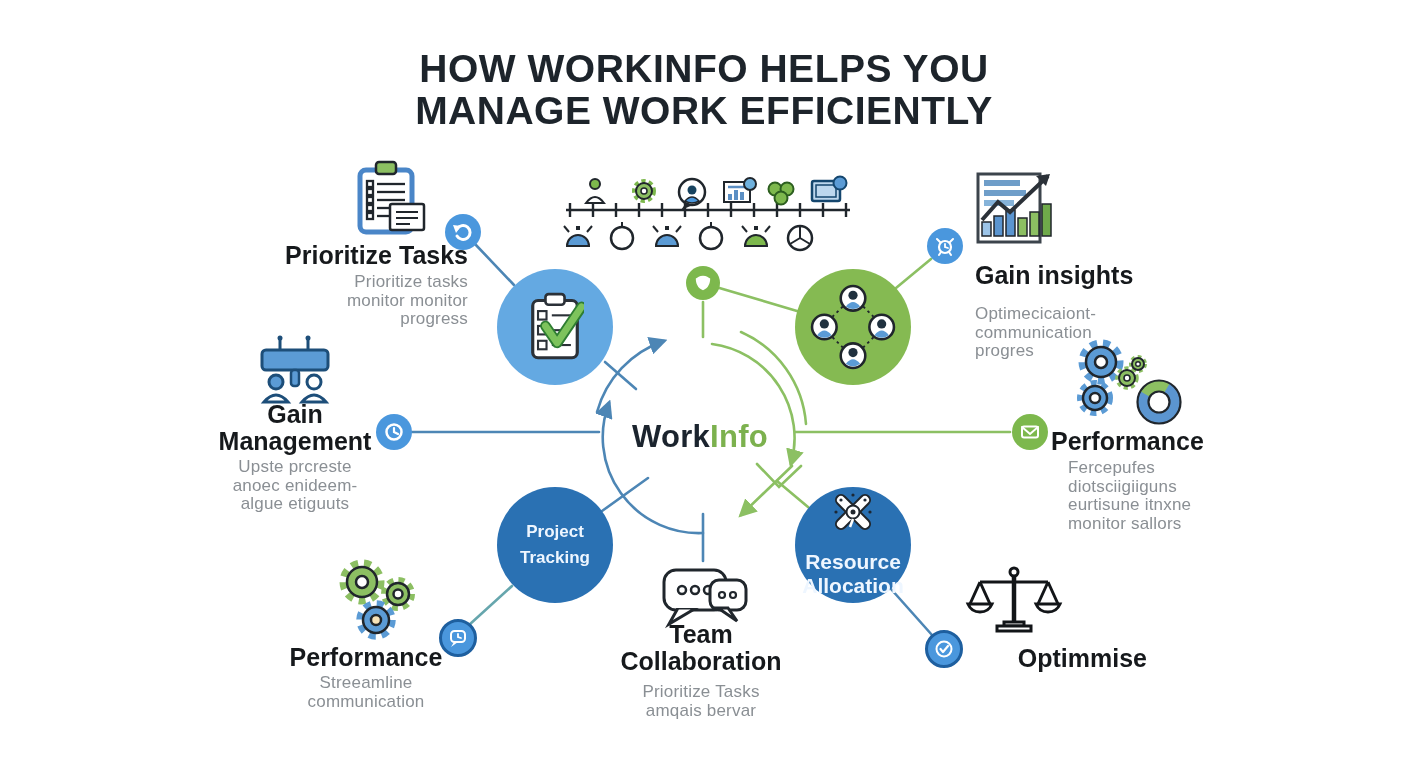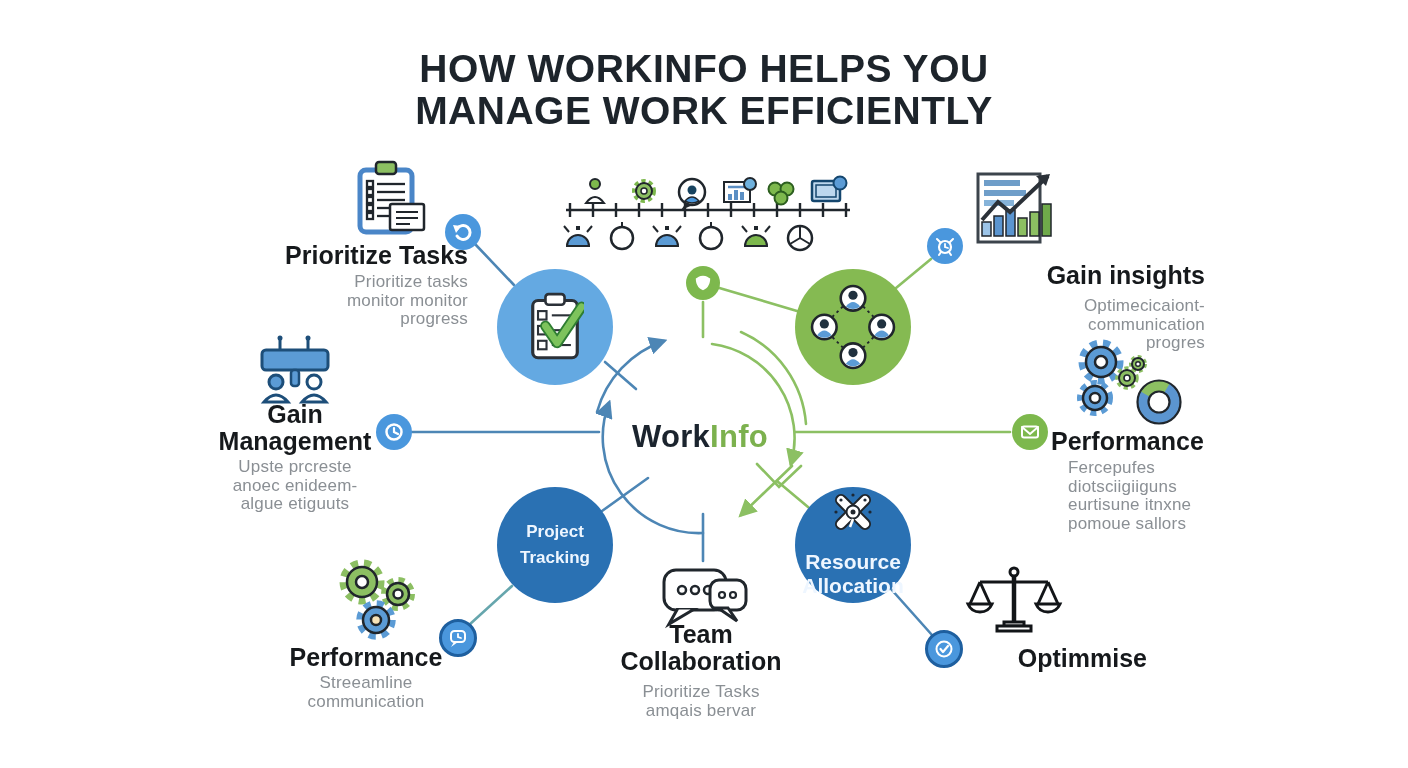--- a/index.html
+++ b/index.html
@@ -412,36 +412,36 @@
     <div class="h">
       <div>Team</div>
       <div>Collaboration</div>
     </div>
     <div class="sub" style="margin-top:8px">
       <div>Prioritize Tasks</div>
       <div>amqais bervar</div>
     </div>
   </div>
 
-  <div class="txt" style="left:975px;top:262px;width:230px;text-align:right">
+  <div class="txt" style="left:975px;top:262px;width:230px;text-align:left">
     <div class="h">Gain insights</div>
-    <div class="sub" style="margin-top:8px">
+    <div class="sub" style="margin-top:16px">
       <div>Optimecicaiont-</div>
       <div>communication</div>
       <div>progres</div>
     </div>
   </div>
 
   <div class="txt" style="left:1051px;top:428px;width:230px;text-align:left">
     <div class="h">Performance</div>
     <div class="sub" style="margin-top:4px;margin-left:17px">
       <div>Fercepufes</div>
       <div>diotsciigiiguns</div>
       <div>eurtisune itnxne</div>
-      <div>pomoue sallors</div>
+      <div>monitor sallors</div>
     </div>
   </div>
 
   <div class="txt" style="left:967px;top:645px;width:180px;text-align:right">
     <div class="h">Optimmise</div>
   </div>
 
 </div>
 
 </body></html>

